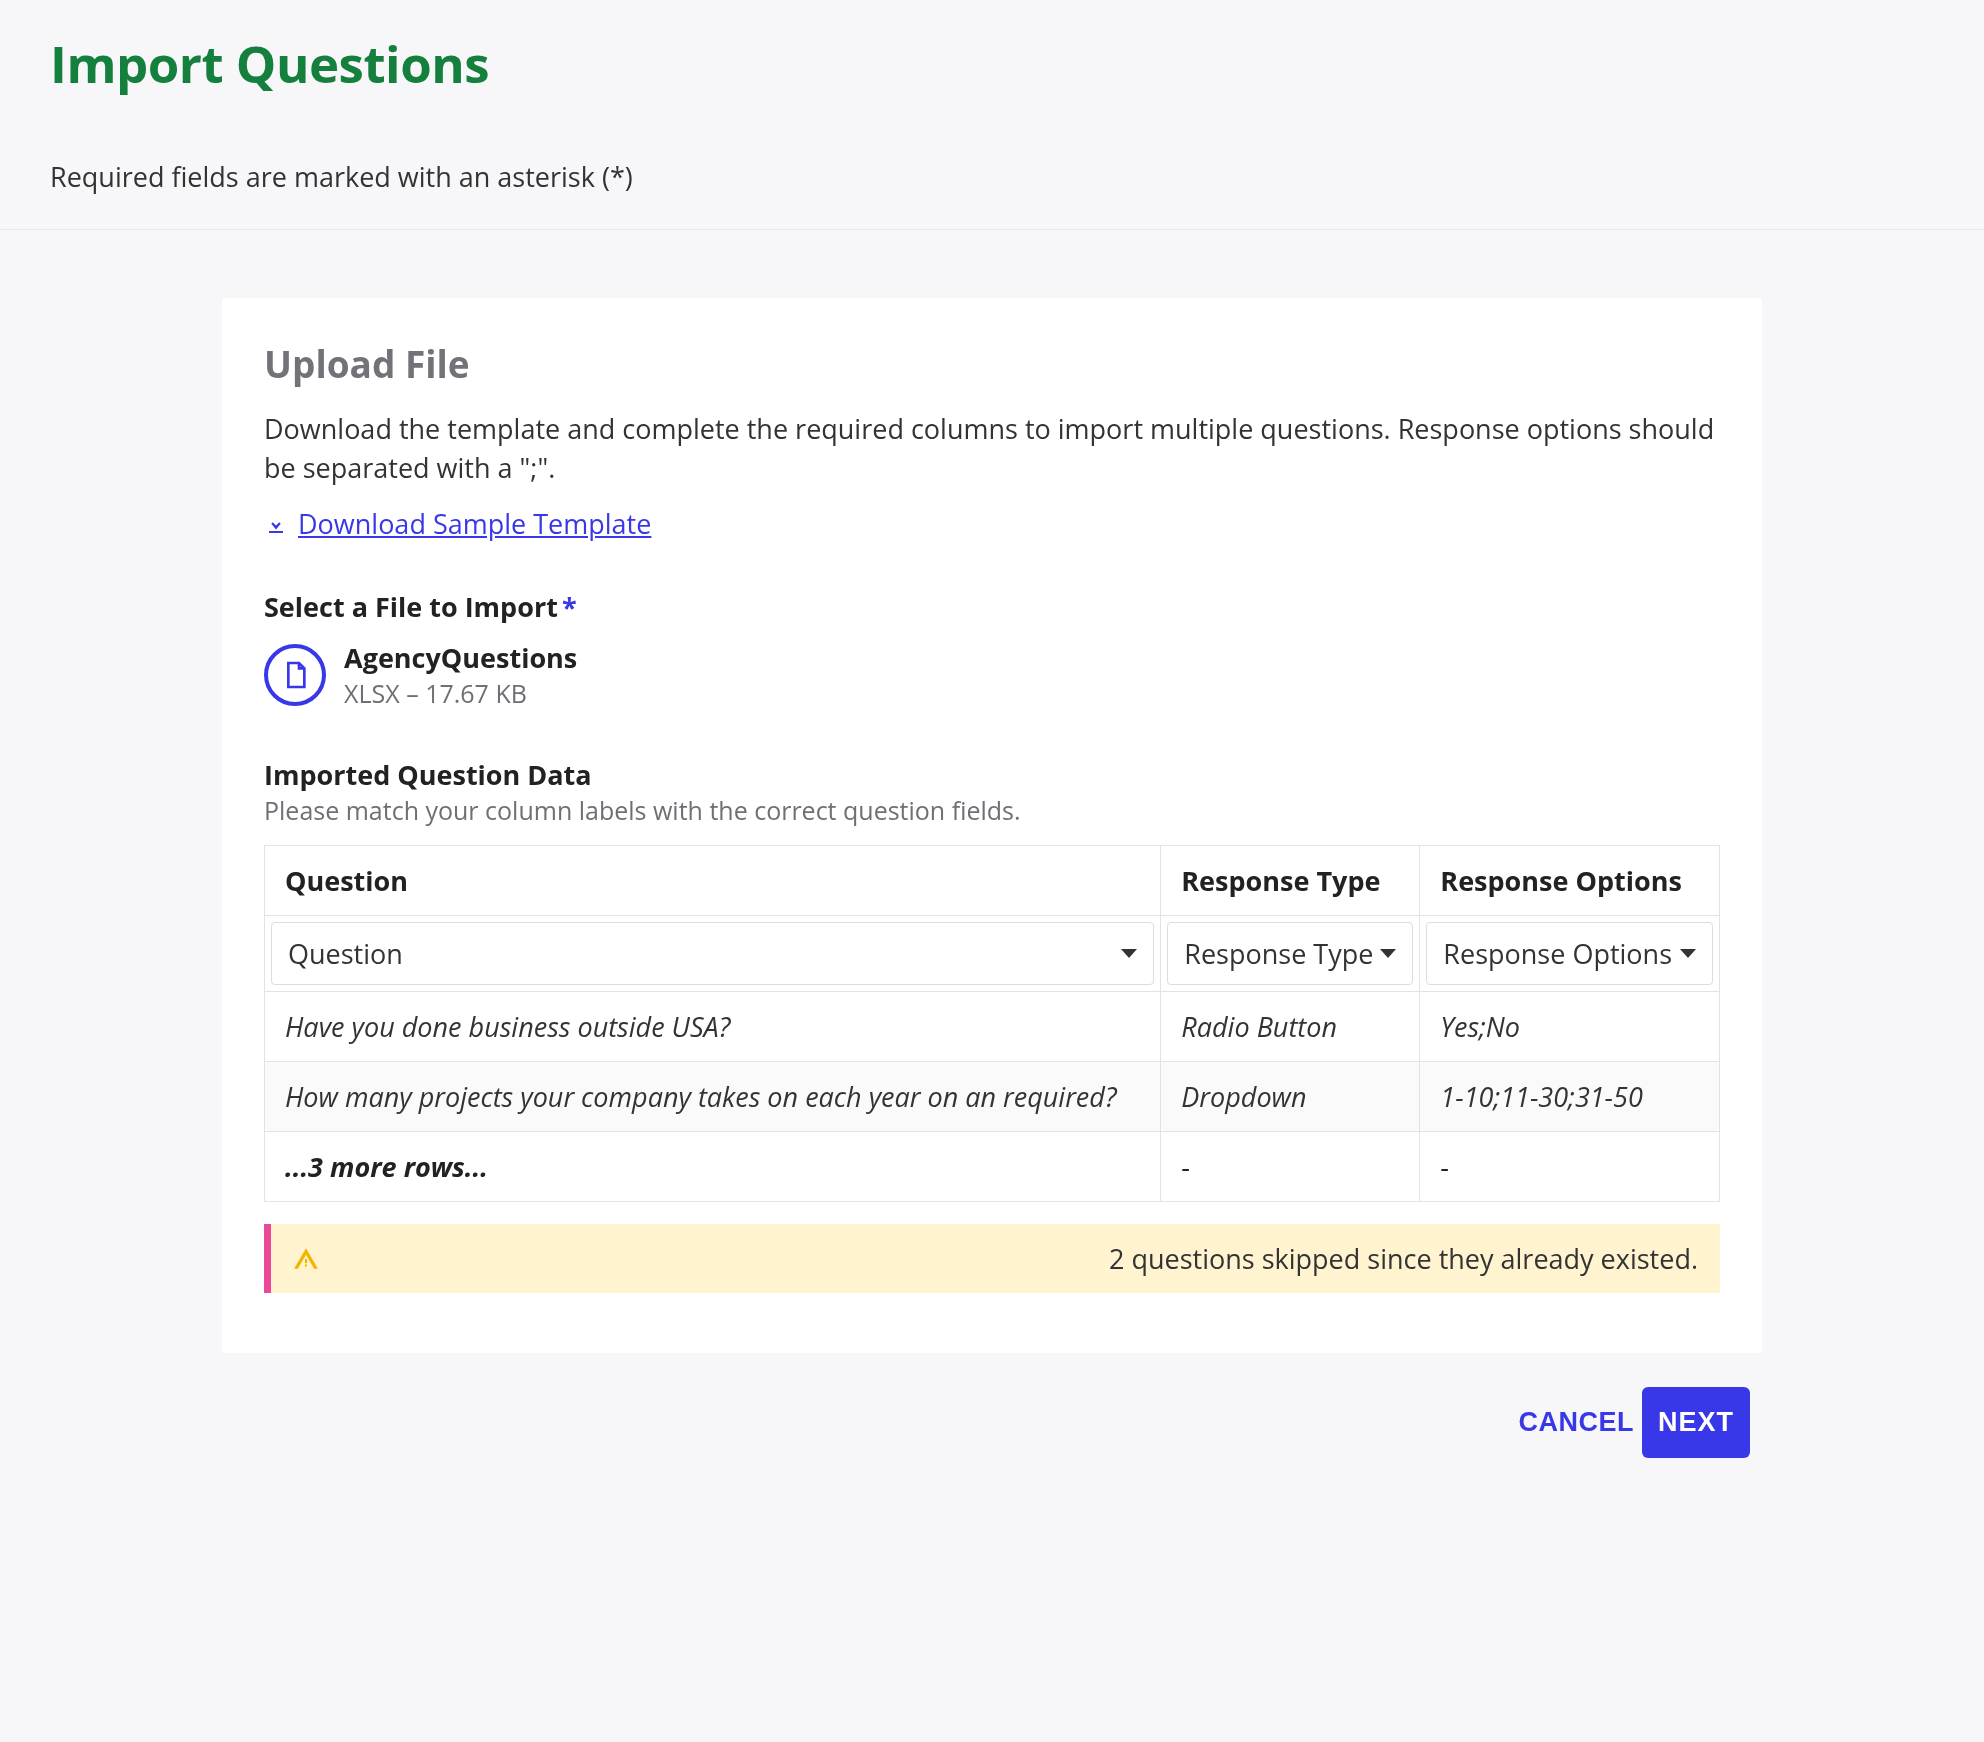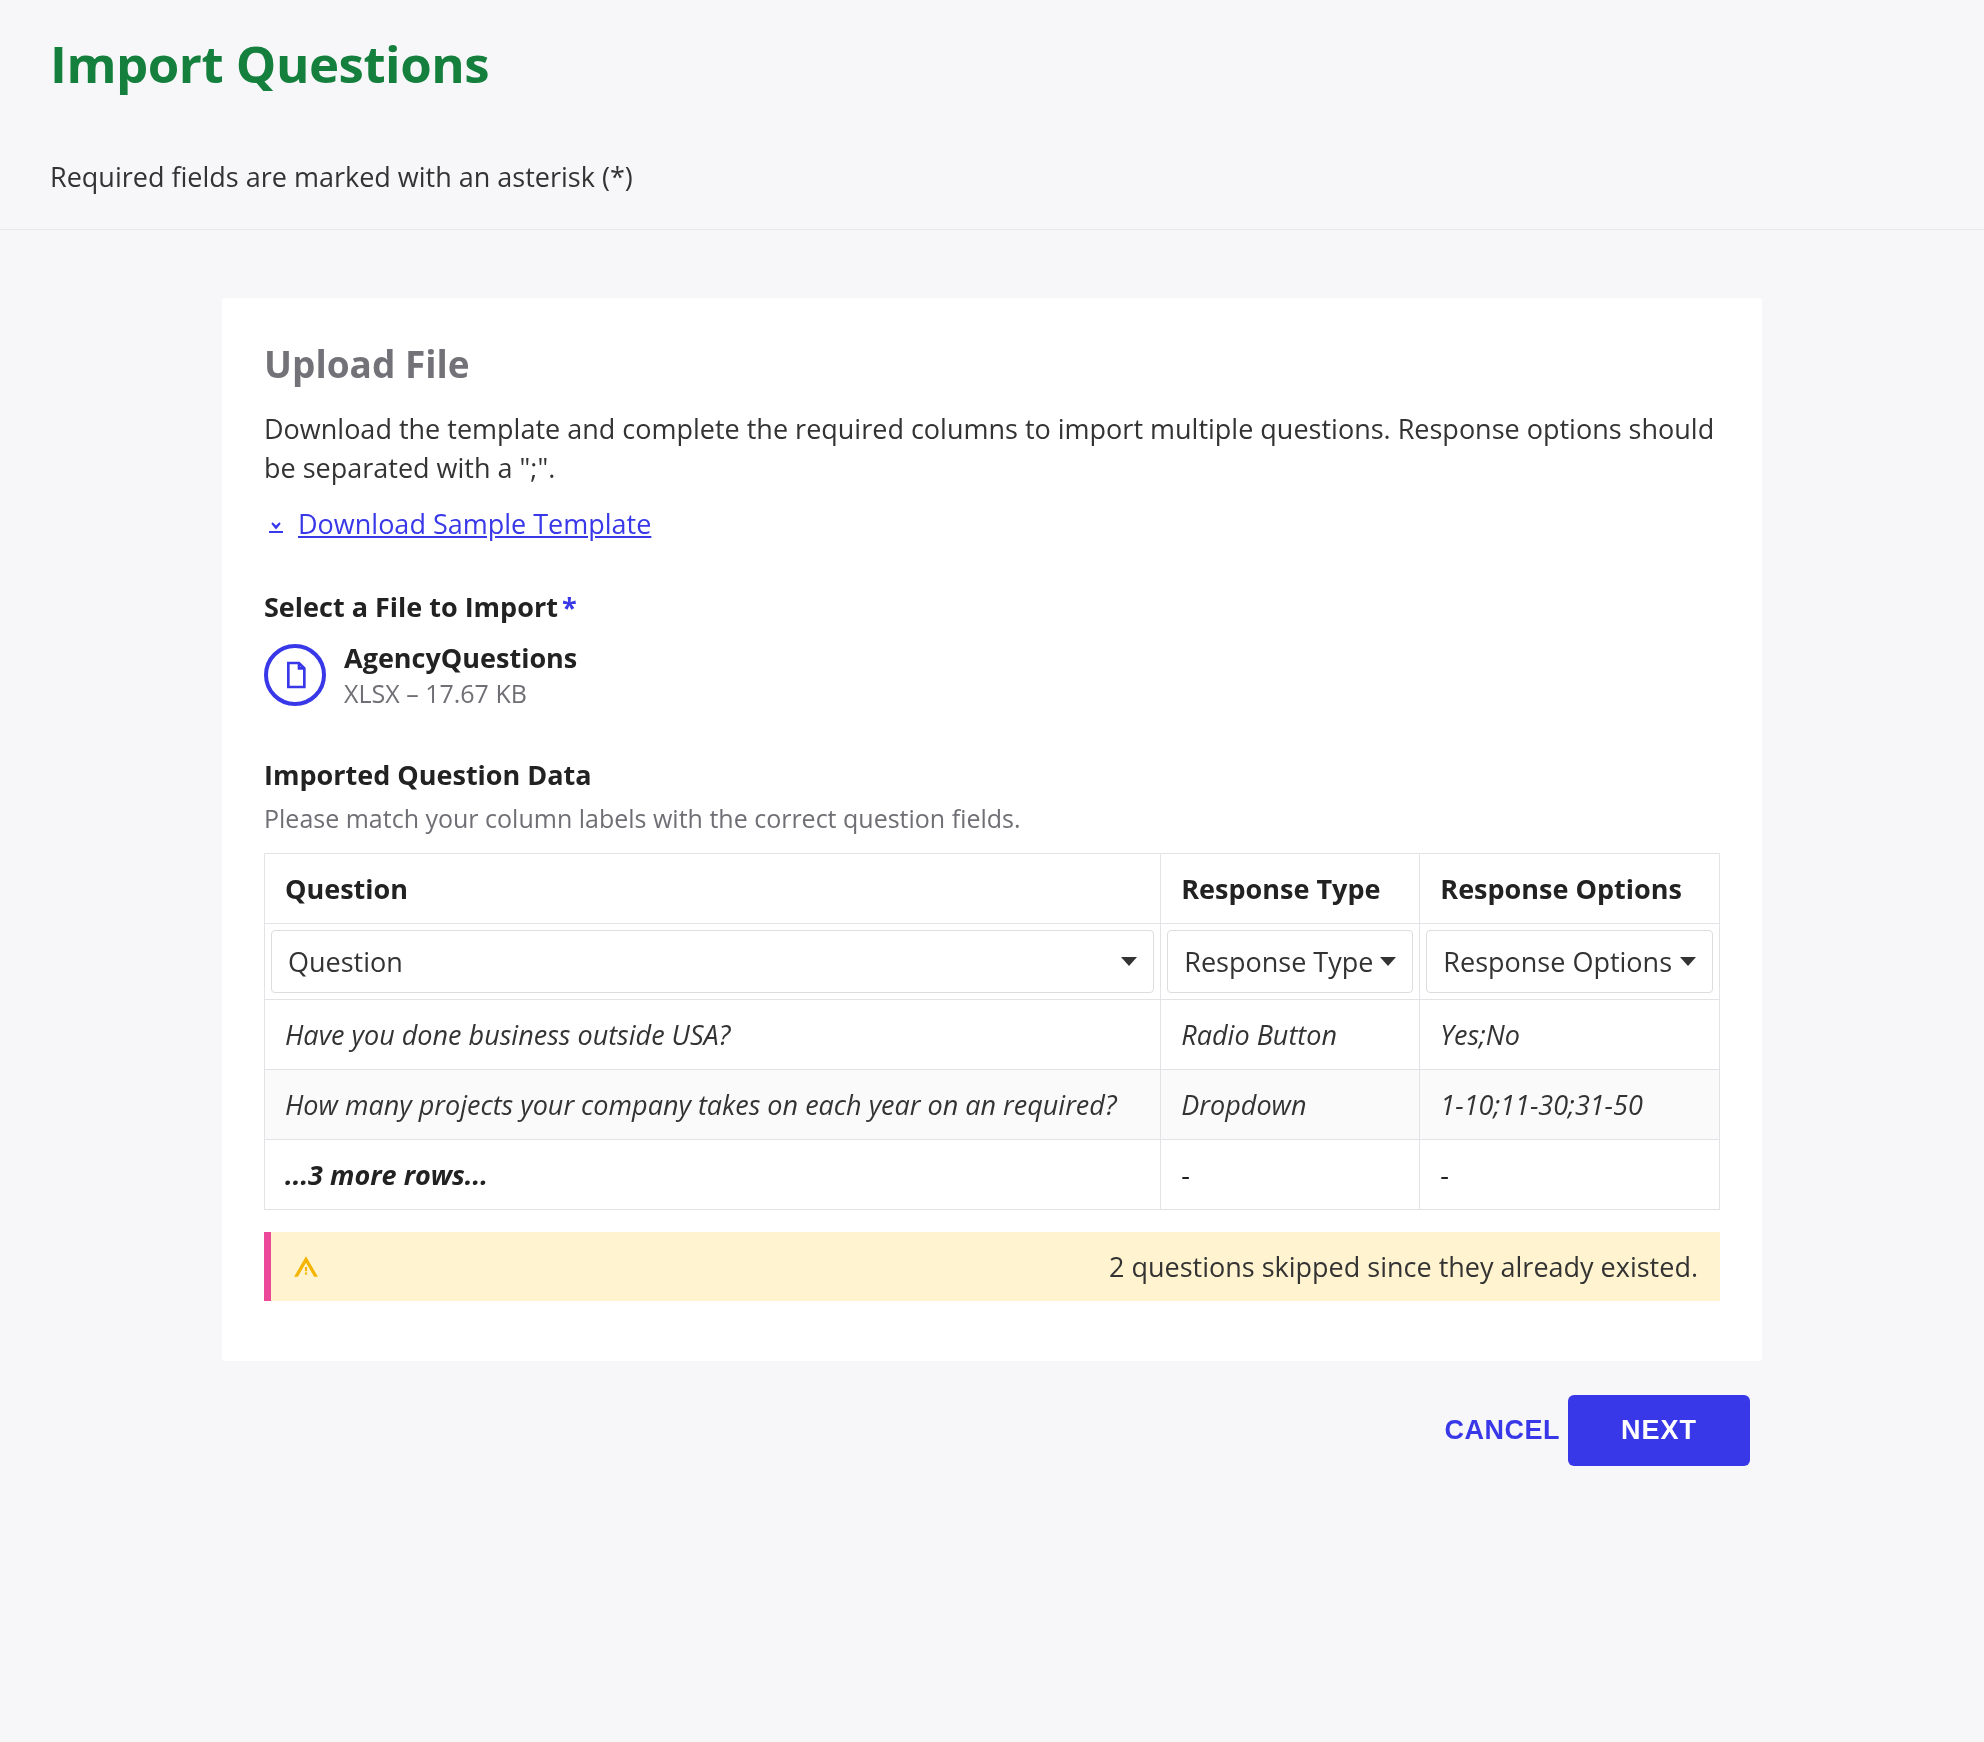--- a/index.html
+++ b/index.html
@@ -90,21 +90,20 @@
     color: #6f6f75;
   }
   .imp-title {
     font-size: 27px;
     font-weight: 700;
     margin-top: 46px;
   }
   .imp-sub {
     font-size: 25px;
     color: #6f6f75;
-    margin-top: 8px;
     margin-bottom: 18px;
   }
   table.data {
     width: 100%;
     border-collapse: collapse;
     border: 1px solid #e3e3e7;
   }
   table.data th, table.data td {
     border: 1px solid #e3e3e7;
     padding: 16px 20px;
@@ -170,21 +169,21 @@
     letter-spacing: 0.5px;
     padding: 18px 8px;
   }
   .btn-next {
     background: #3838e8;
     color: #fff;
     font-weight: 700;
     font-size: 27px;
     border: none;
     border-radius: 6px;
-    padding: 20px 53px;
+    padding: 20px 16px;
     cursor: pointer;
     letter-spacing: 1px;
   }
 </style>
 </head>
 <body>
 
 <div class="page-header">
   <h1>Import Questions</h1>
   <div class="subtitle">Required fields are marked with an asterisk (*)</div>

